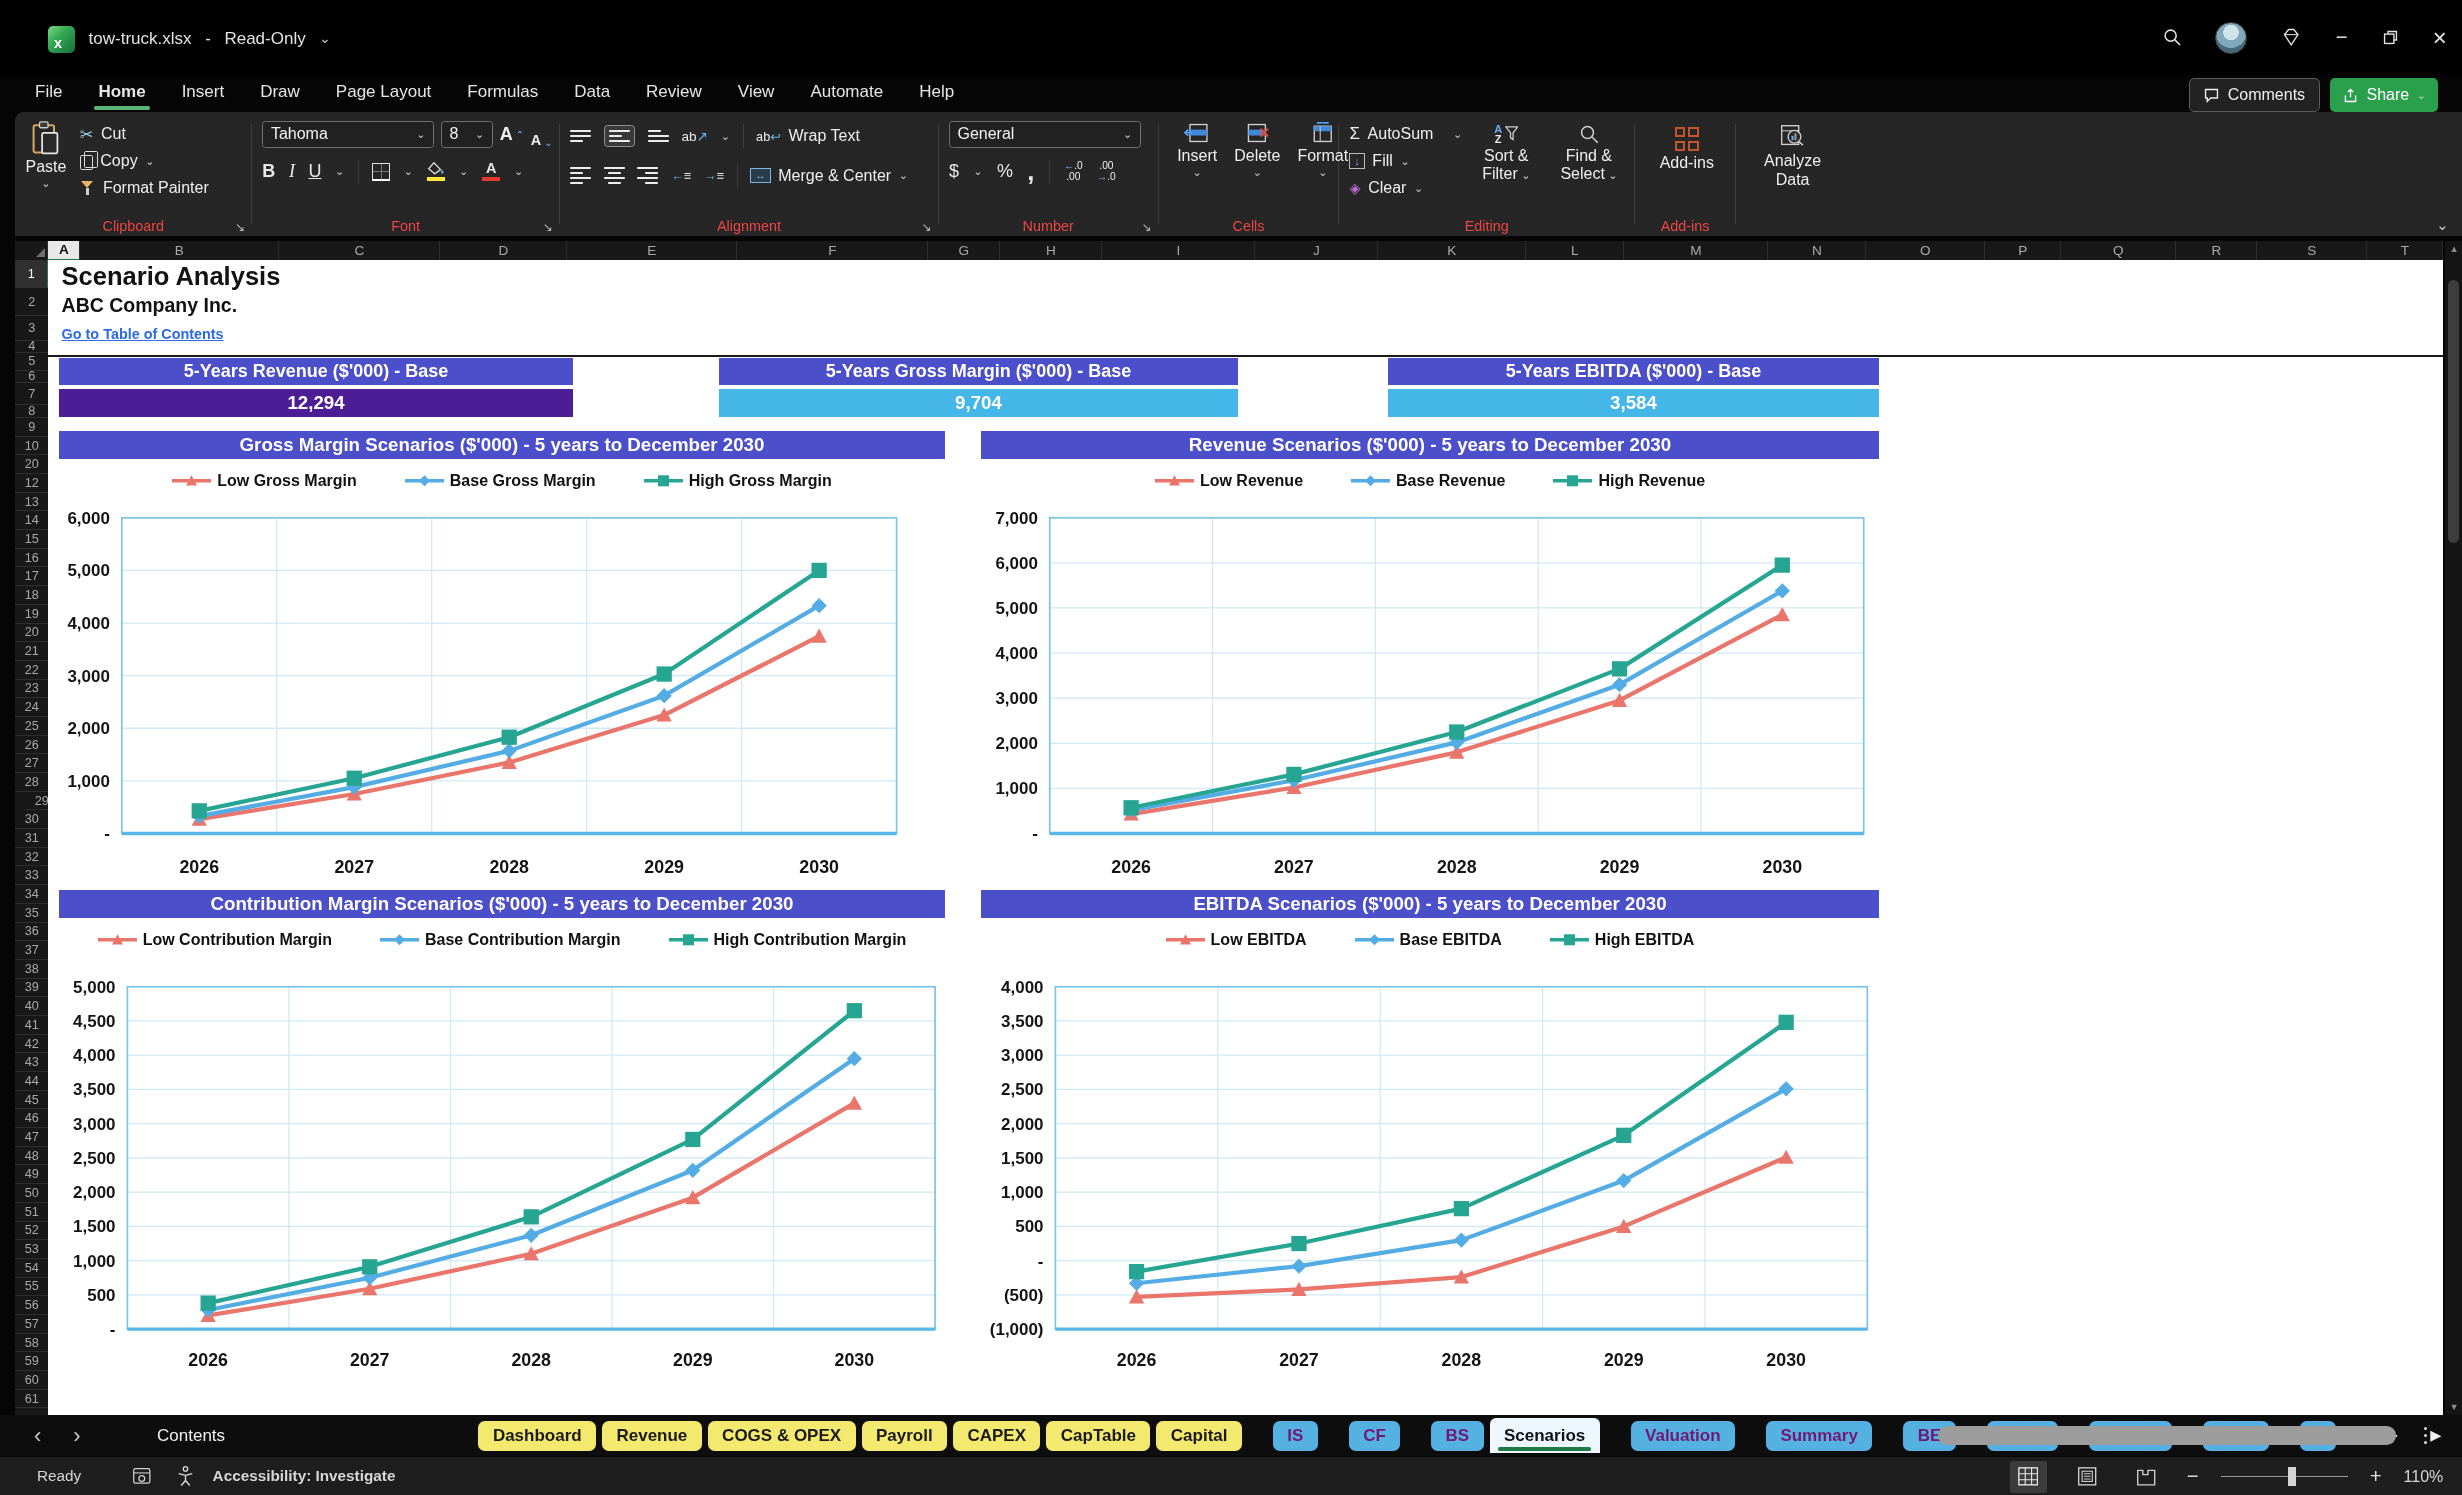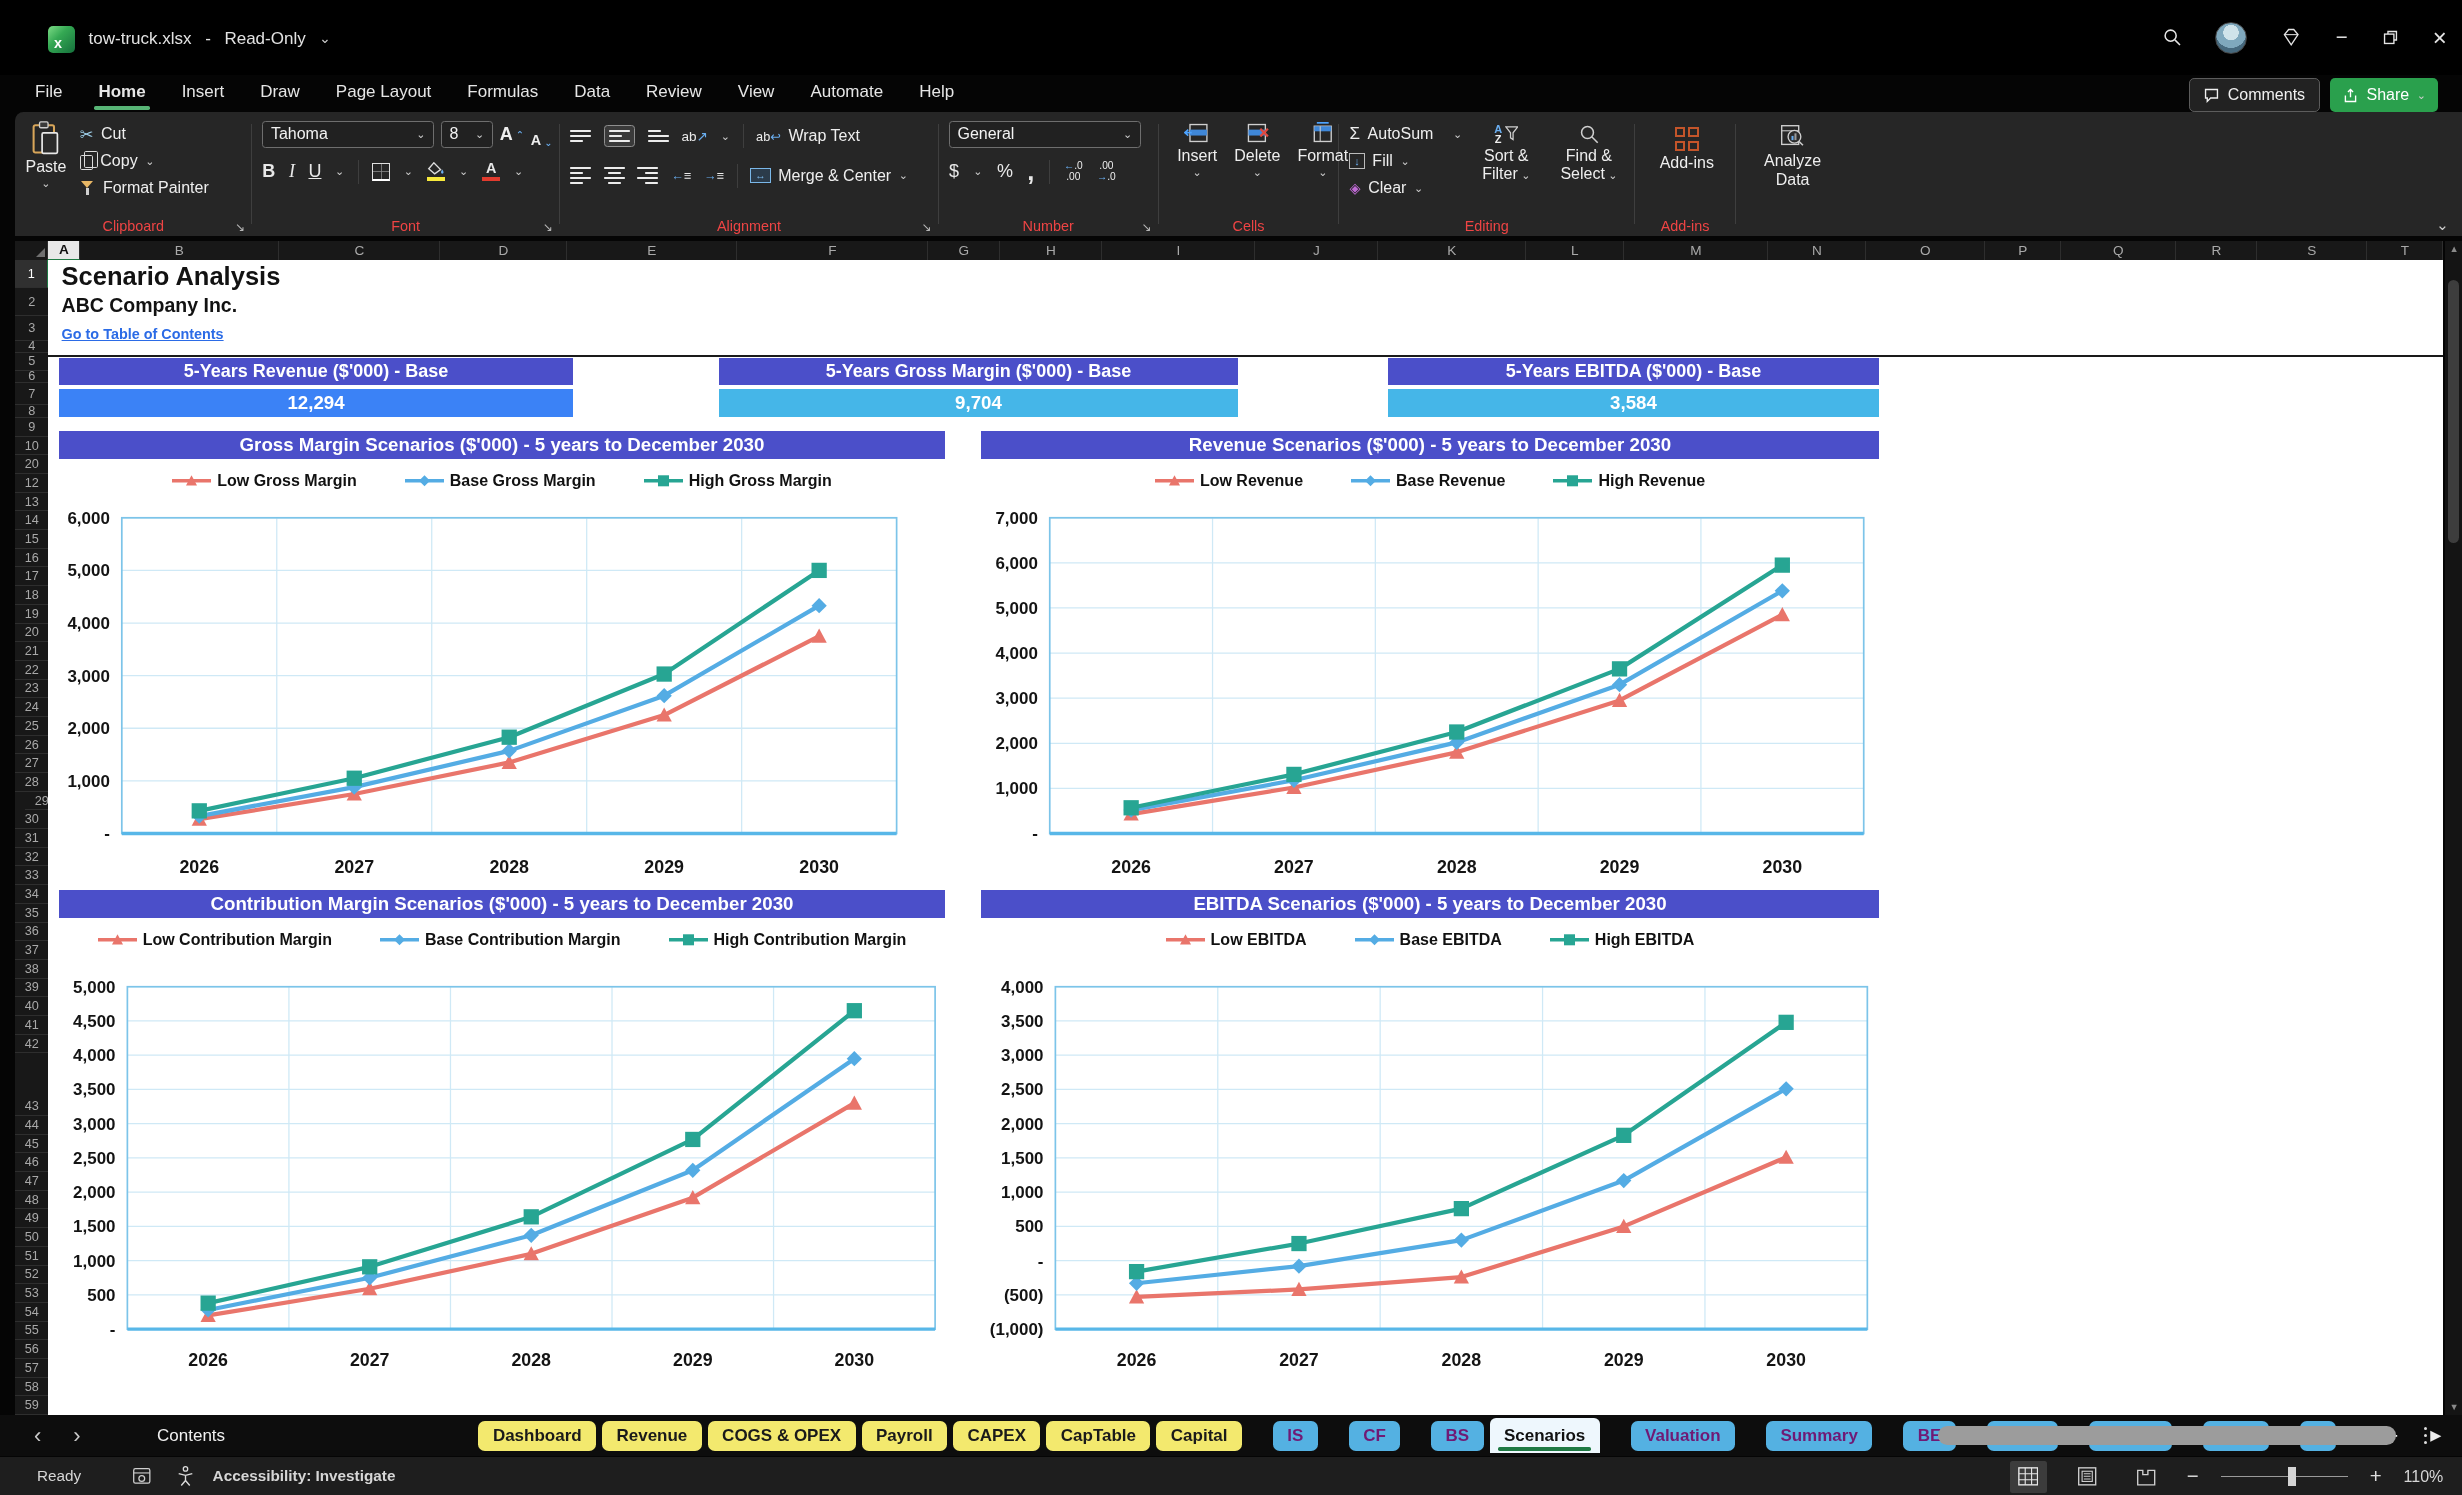--- a/index.html
+++ b/index.html
@@ -502,21 +502,21 @@
       <div class="rowcell" style="height: 18.7px;">33</div>
       <div class="rowcell" style="height: 18.7px;">34</div>
       <div class="rowcell" style="height: 18.7px;">35</div>
       <div class="rowcell" style="height: 18.7px;">36</div>
       <div class="rowcell" style="height: 18.7px;">37</div>
       <div class="rowcell" style="height: 18.7px;">38</div>
       <div class="rowcell" style="height: 18.7px;">39</div>
       <div class="rowcell" style="height: 18.7px;">40</div>
       <div class="rowcell" style="height: 18.7px;">41</div>
       <div class="rowcell" style="height: 18.7px;">42</div>
-      <div class="rowcell" style="height: 18.7px; margin-top: 44px;">43</div>
+      <div class="rowcell" style="height: 18.7px;">43</div>
       <div class="rowcell" style="height: 18.7px;">44</div>
       <div class="rowcell" style="height: 18.7px;">45</div>
       <div class="rowcell" style="height: 18.7px;">46</div>
       <div class="rowcell" style="height: 18.7px;">47</div>
       <div class="rowcell" style="height: 18.7px;">48</div>
       <div class="rowcell" style="height: 18.7px;">49</div>
       <div class="rowcell" style="height: 18.7px;">50</div>
       <div class="rowcell" style="height: 18.7px;">51</div>
       <div class="rowcell" style="height: 18.7px;">52</div>
       <div class="rowcell" style="height: 18.7px;">53</div>
@@ -529,21 +529,21 @@
       <div class="rowcell" style="height: 18.7px;">60</div>
       <div class="rowcell" style="height: 18.7px;">61</div>
     </div>
 
   <div id="sheet">
     <div class="sh-title">Scenario Analysis</div>
     <div class="sh-co">ABC Company Inc.</div>
     <a class="sh-link">Go to Table of Contents</a>
     <div class="sh-rule"></div>
   <div class="kpi-head" style="left: 11px; top: 98px; width: 514px; background: rgb(75, 79, 201);">5-Years Revenue ($'000) - Base</div>
-      <div class="kpi-val" style="left: 11px; top: 129px; width: 514px; background: #3b82f6;">12,294</div>
+      <div class="kpi-val" style="left: 11px; top: 129px; width: 514px; background: #4c1d95;">12,294</div>
       <div class="kpi-head" style="left: 671px; top: 98px; width: 519px; background: rgb(75, 79, 201);">5-Years Gross Margin ($'000) - Base</div>
       <div class="kpi-val" style="left: 671px; top: 129px; width: 519px; background: rgb(69, 182, 232);">9,704</div>
       <div class="kpi-head" style="left: 1340px; top: 98px; width: 491px; background: rgb(75, 79, 201);">5-Years EBITDA ($'000) - Base</div>
       <div class="kpi-val" style="left: 1340px; top: 129px; width: 491px; background: rgb(69, 182, 232);">3,584</div>
       <div class="chart" style="left: 11px; top: 171px; width: 886px; height: 456px;">
         <div class="cbanner" style="background: rgb(75, 79, 201);">Gross Margin Scenarios ($'000) - 5 years to December 2030</div>
         <div class="legend">
           <span class="lentry">
             <svg width="39" height="13.6" viewBox="0 0 46 16">
               <line x1="0" y1="8" x2="46" y2="8" stroke="#e9756b" stroke-width="4"></line>

